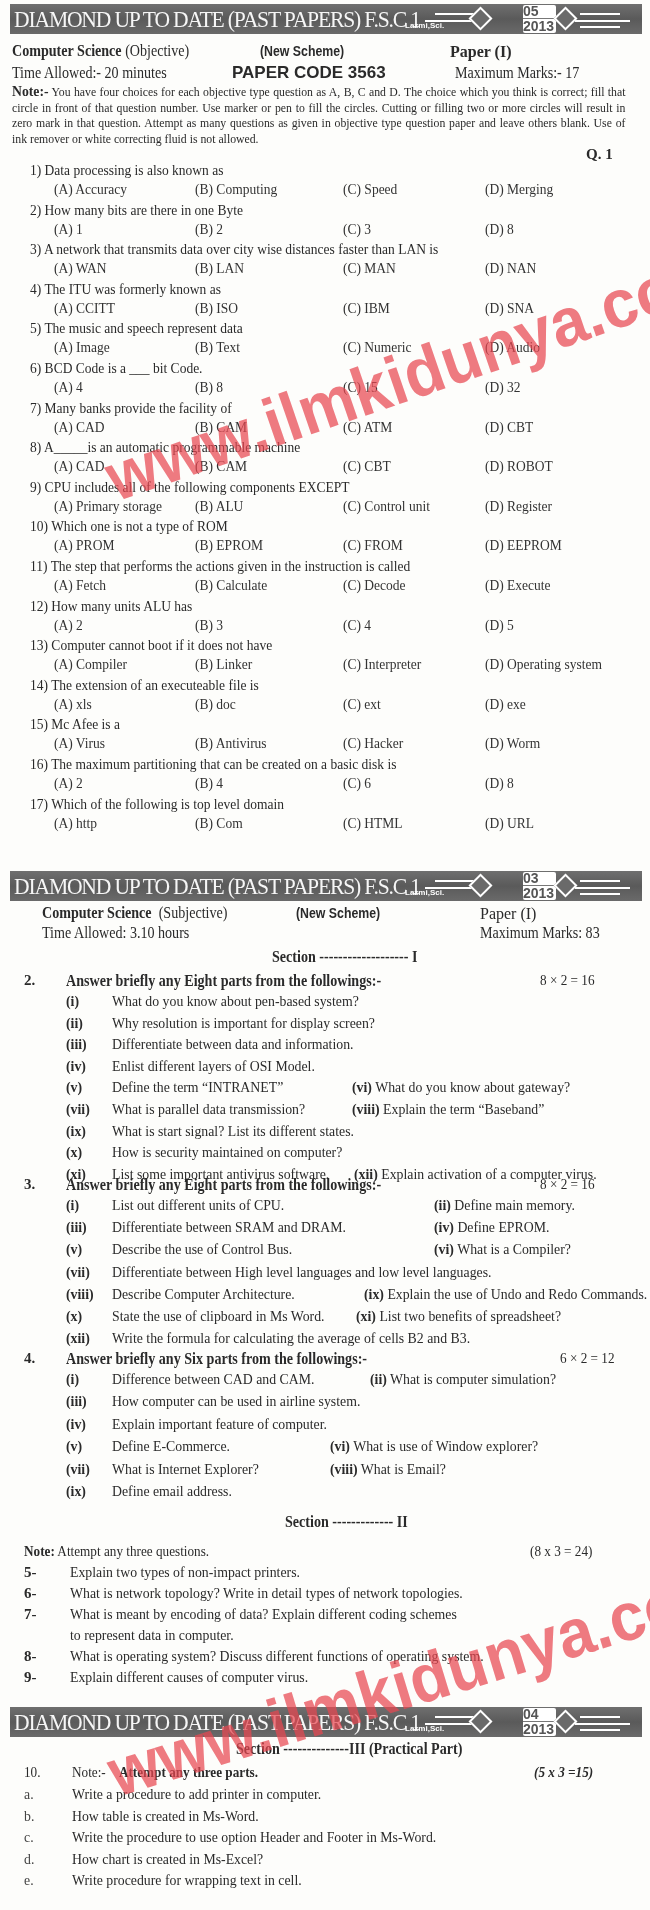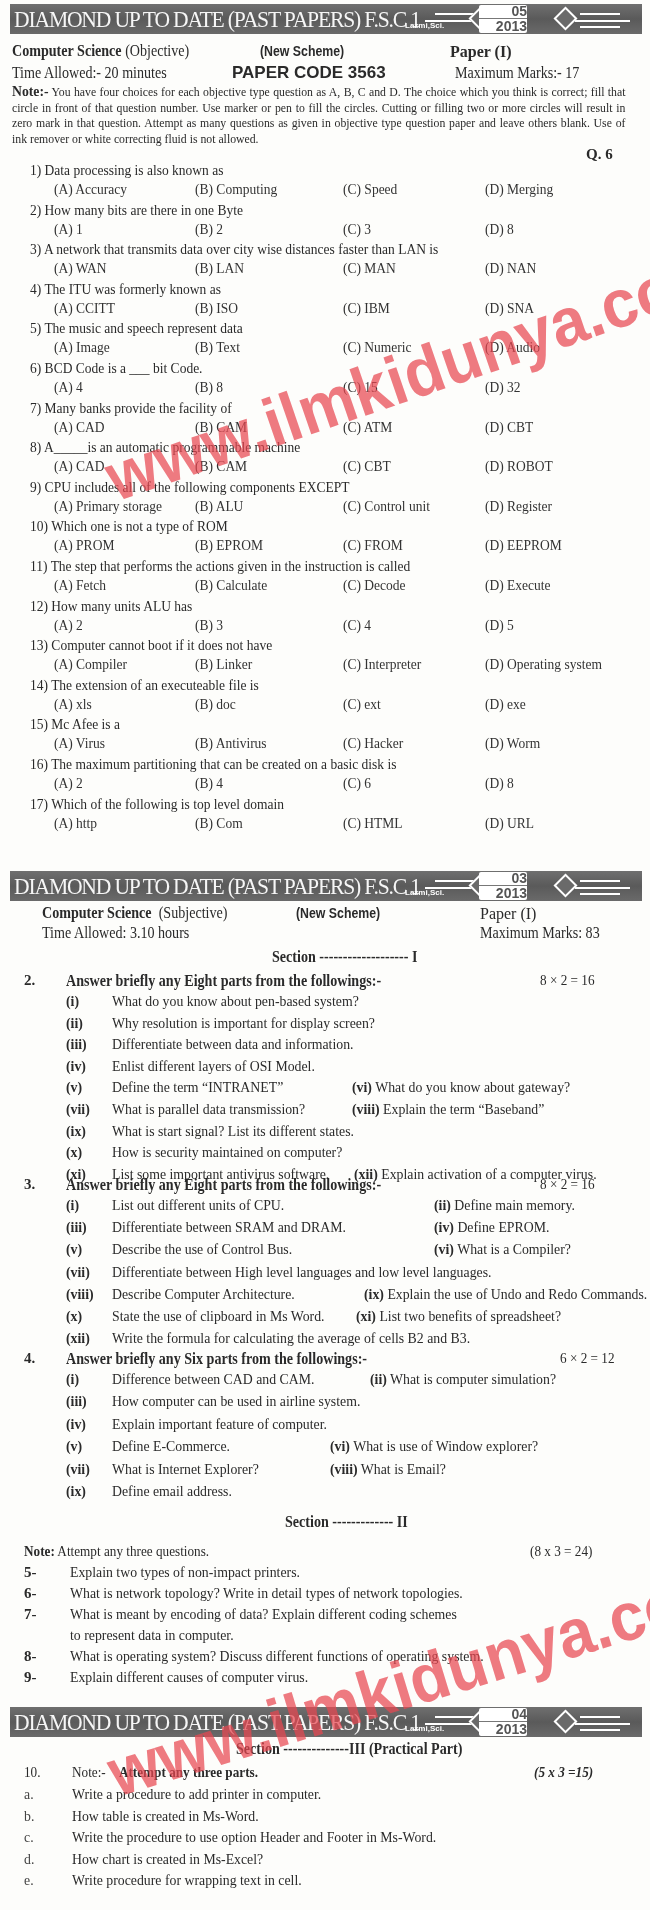--- a/index.html
+++ b/index.html
@@ -48,25 +48,25 @@
   }
   .diamond {
     position: absolute;
     width: 17px; height: 17px;
     border: 2px solid #ffffff;
     background: #6a6a6a;
     transform: rotate(45deg);
   }
   .page-box {
     position: absolute;
-    left: 469px; top: 1px;
-    width: 48px; height: 28px;
+    left: 513px; top: 1px;
+    width: 33px; height: 28px;
     background: #ffffff;
     border-radius: 2px;
-    text-align: right;
+    text-align: left;
     font-family: "Liberation Sans", sans-serif;
     color: #555;
   }
   .page-num { display: block; font-size: 14px; line-height: 13px; font-weight: bold; border-bottom: 1.5px solid #777; }
   .page-year { display: block; font-size: 14px; line-height: 14px; font-weight: bold; }
   .abs { position: absolute; white-space: nowrap; }
   .b { font-weight: bold; }
   .sans { font-family: "Liberation Sans", sans-serif; }
   .cond { transform: scaleX(0.88); transform-origin: left center; }
   .note {
@@ -119,21 +119,21 @@
 <div class="abs b sans cond" style="left:260px; top:43px; font-size:14px;">(New Scheme)</div>
 <div class="abs b" style="left:450px; top:43px; font-size:16px;">Paper  (I)</div>
 <div class="abs cond" style="left:12px; top:64px; font-size:16px;">Time Allowed:- 20 minutes</div>
 <div class="abs b sans" style="left:232px; top:63px; font-size:17px;">PAPER CODE 3563</div>
 <div class="abs cond" style="left:455px; top:64px; font-size:16px;">Maximum Marks:- 17</div>
 
 <div class="note" style="top:84px;">
   <span class="b" style="font-size:14px;">Note:-</span>
   <span>You have four choices for each objective type question as A, B, C and D.  The choice which you think is correct; fill that circle in front of that question number.  Use marker or pen to fill the circles. Cutting or filling two or more circles will result in zero mark in that question. Attempt as many questions as given in objective type question paper and leave others blank. Use of ink remover or white correcting fluid is not allowed.</span>
 </div>
-<div class="abs b" style="left:586px; top:146px; font-size:15px;">Q. 6</div>
+<div class="abs b" style="left:586px; top:146px; font-size:15px;">Q. 1</div>
 
 <div id="mcq-list">
     <div class="q" style="top:162px;">1)  Data processing is also known as</div>
     <div class="opt" style="left:54px; top:181px;">(A)  Accuracy</div>
     <div class="opt" style="left:195px; top:181px;">(B)  Computing</div>
     <div class="opt" style="left:343px; top:181px;">(C)  Speed</div>
     <div class="opt" style="left:485px; top:181px;">(D)  Merging</div>
     <div class="q" style="top:201.6px;">2)  How many bits are there in one Byte</div>
     <div class="opt" style="left:54px; top:220.6px;">(A) 1</div>
     <div class="opt" style="left:195px; top:220.6px;">(B) 2</div>

